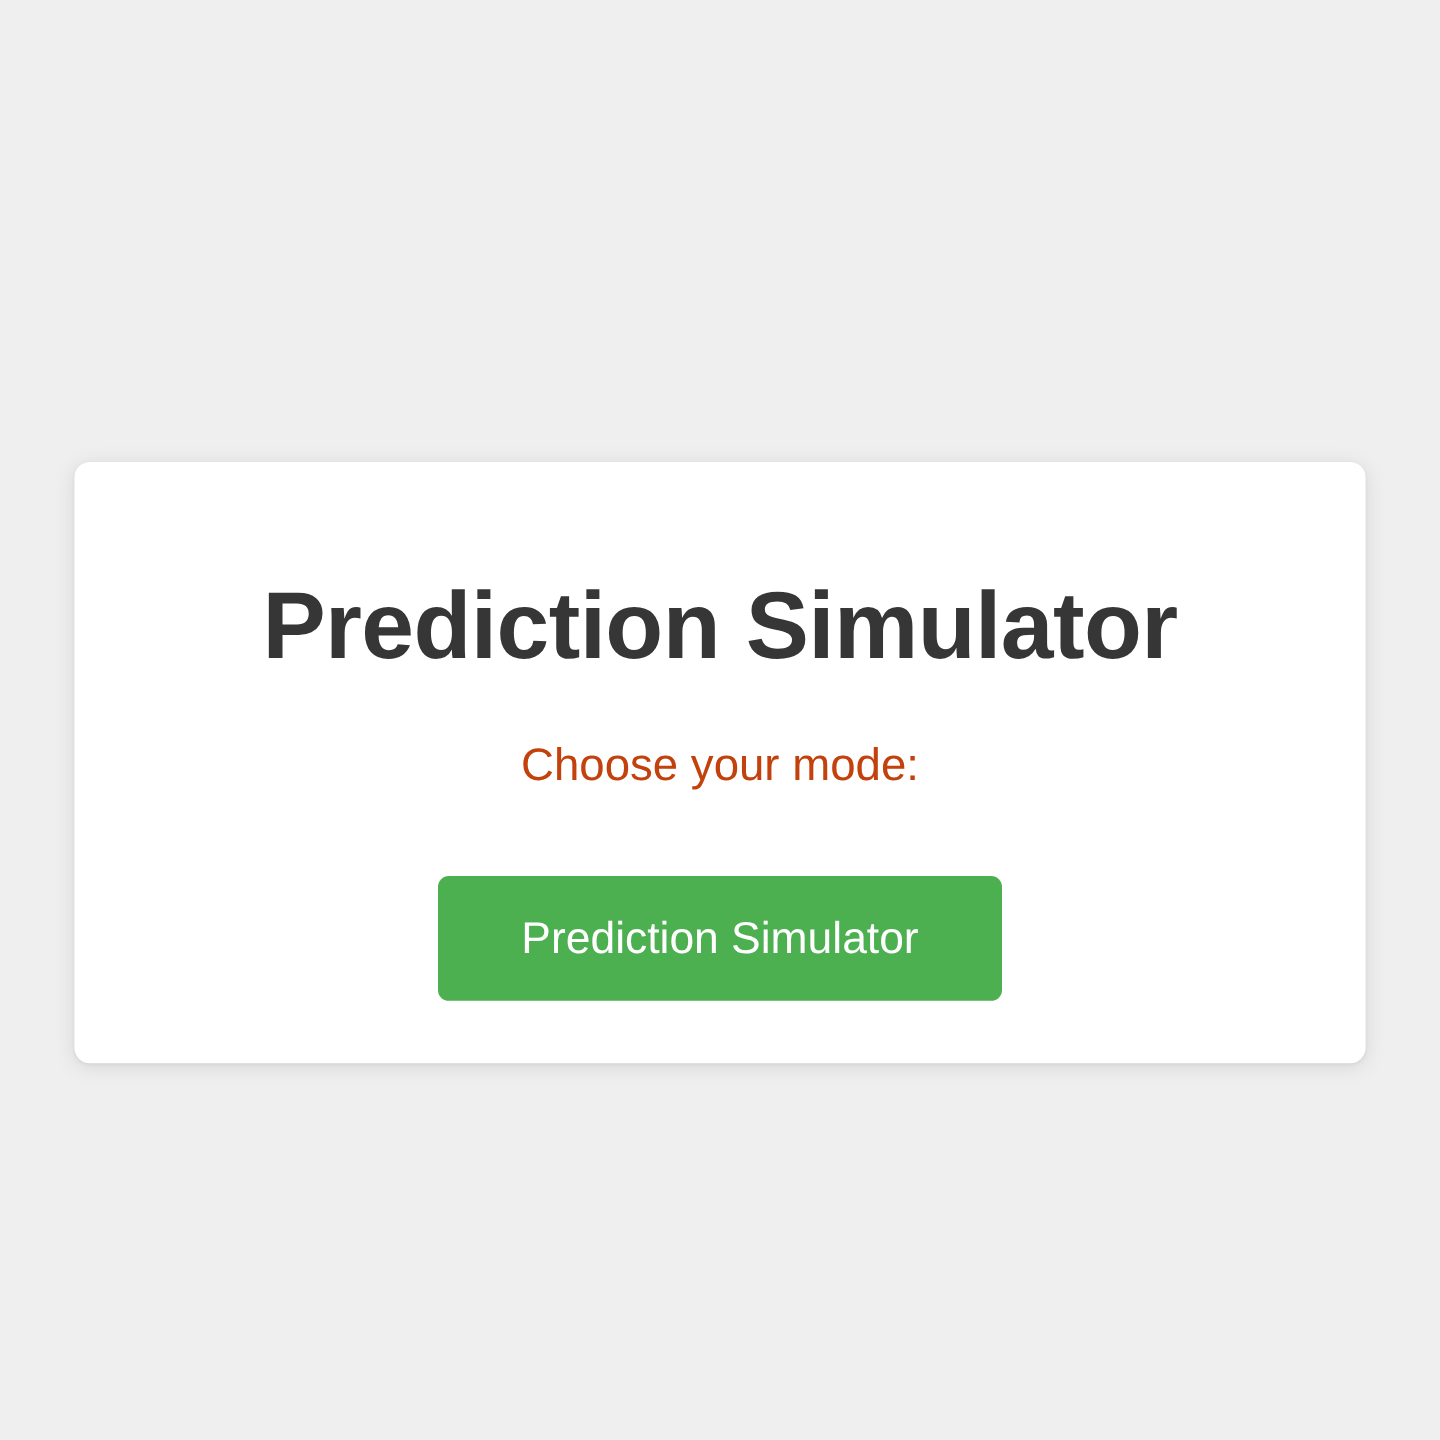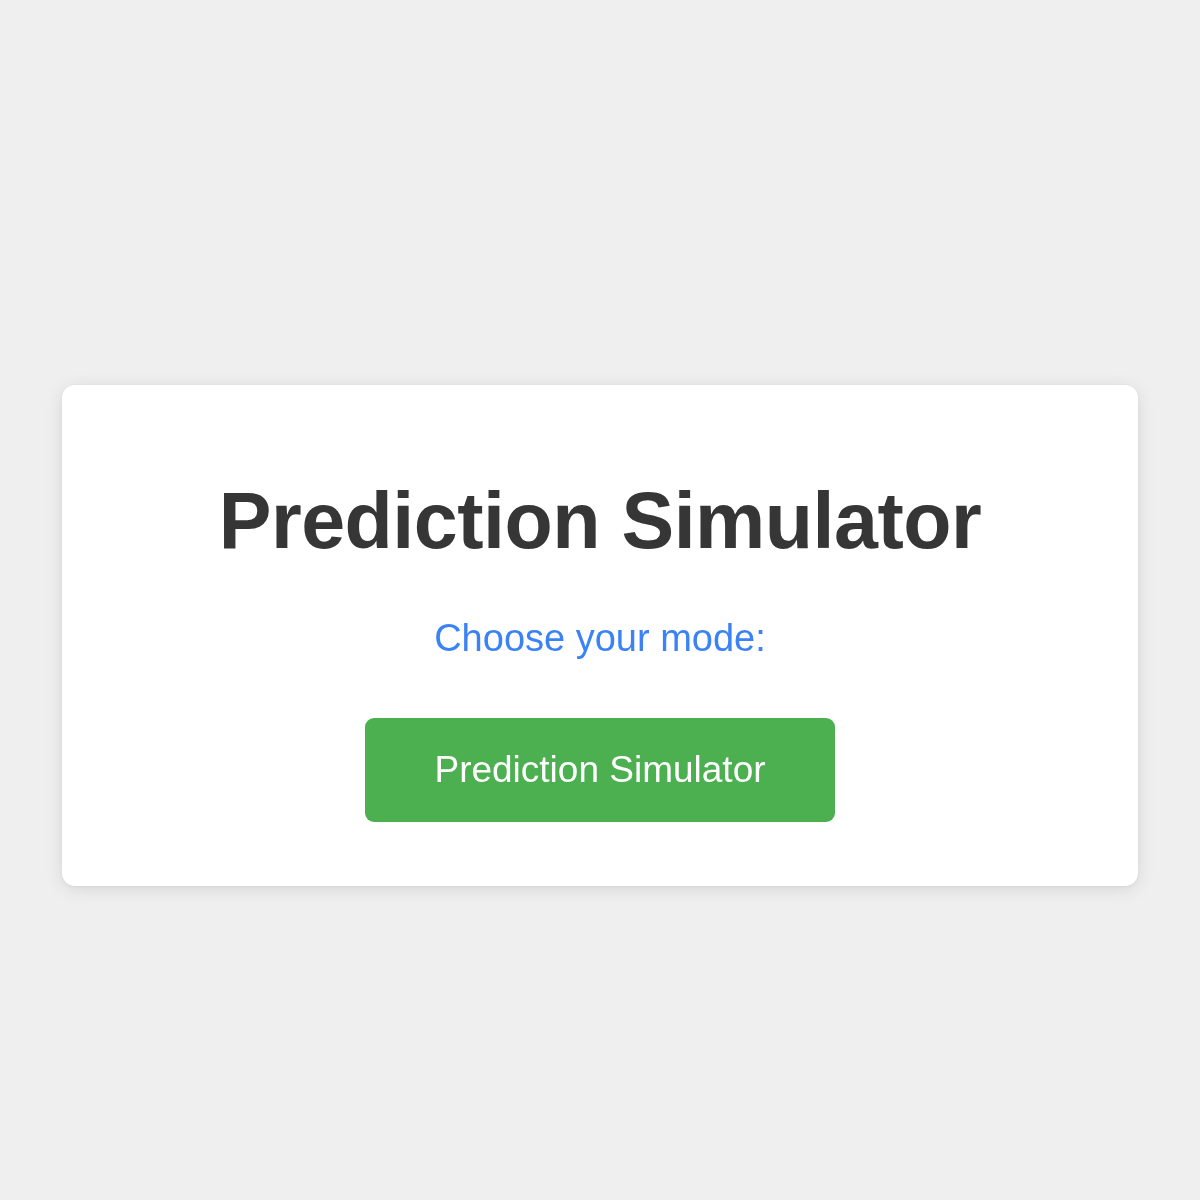--- a/index.html
+++ b/index.html
@@ -46,25 +46,25 @@
     font-size: 79px;
     font-weight: bold;
     color: #363636;
     letter-spacing: -0.5px;
     line-height: 1;
     text-align: center;
     margin-top: 96px;
   }
 
   .subtitle {
-    margin: 0;
+    margin: 12px;
     padding: 0;
     font-size: 38px;
     font-weight: normal;
-    color: #3b82f6;
+    color: #c2410c;
     line-height: 1;
     text-align: center;
     margin-top: 59px;
   }
 
   .mode-buttons {
     display: flex;
     flex-direction: row;
     align-items: center;
     justify-content: center;

